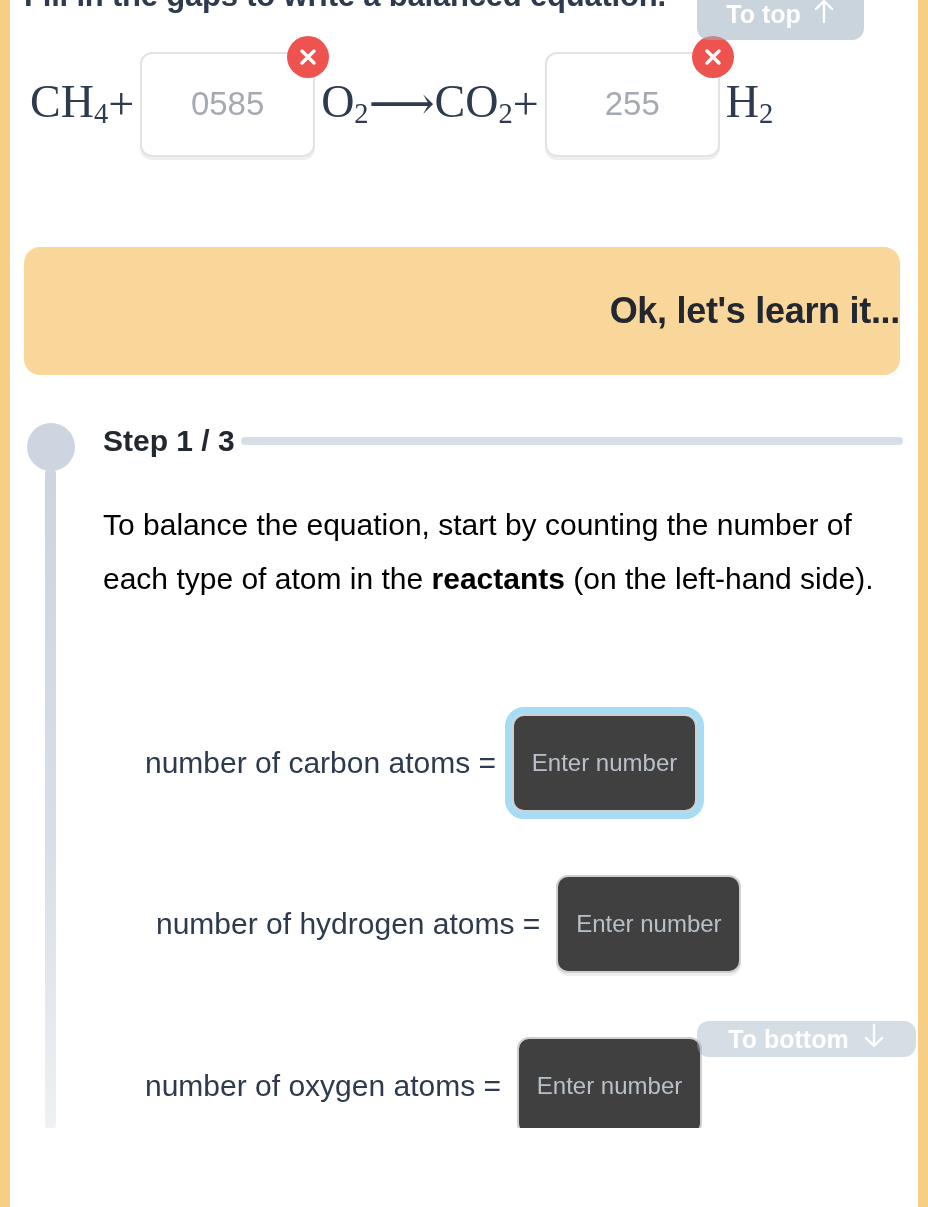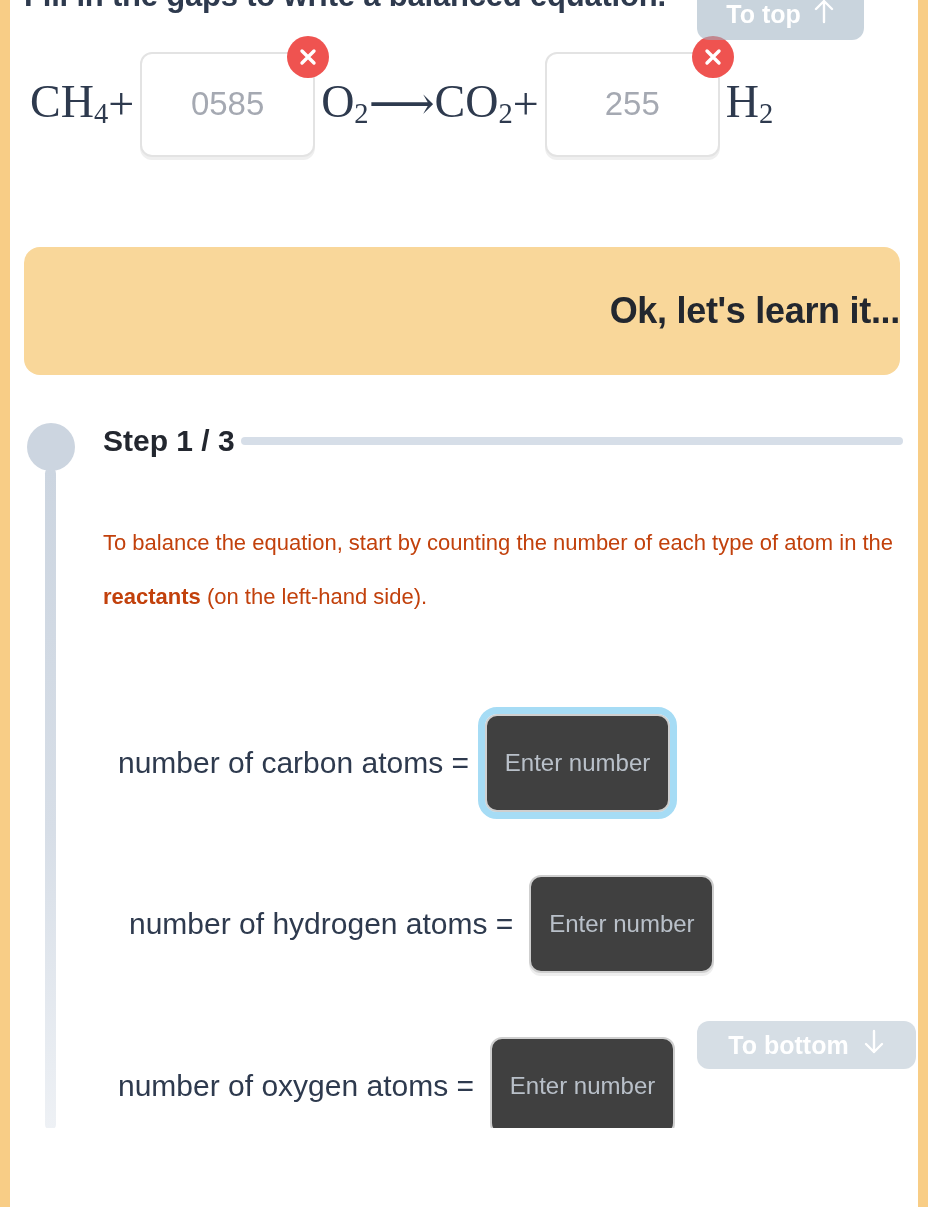--- a/index.html
+++ b/index.html
@@ -126,21 +126,21 @@
     align-items: center;
     justify-content: center;
     gap: 12px;
     z-index: 30;
   }
   .to-bottom {
     position: absolute;
     top: 1021px;
     left: 687px;
     width: 219px;
-    height: 48px;
+    height: 36px;
     border-radius: 12px;
     background: rgba(157,176,193,0.42);
     color: #ffffff;
     font-size: 25px;
     font-weight: 600;
     display: flex;
     align-items: center;
     justify-content: center;
     gap: 14px;
     z-index: 30;
@@ -206,34 +206,35 @@
     flex: 1;
     height: 8px;
     border-radius: 4px;
     background: #d6dee8;
   }
 
   
   .step-body {
     position: absolute;
     left: 93px;
-    top: 516px;
+    top: 498px;
     width: 800px;
-    font-size: 22px;
+    font-size: 30px;
     line-height: 54px;
-    color: #c2410c;
+    color: #000000;
   }
   .step-body b { font-weight: 700; }
 
   
   .atom-row {
     position: absolute;
     display: flex;
     align-items: center;
     height: 108px;
+    margin-left: 27px;
   }
   .atom-label {
     font-size: 30px;
     color: #2e3a4e;
     white-space: nowrap;
     padding-right: 16px;
   }
   .atom-input {
     width: 185px;
     height: 98px;

